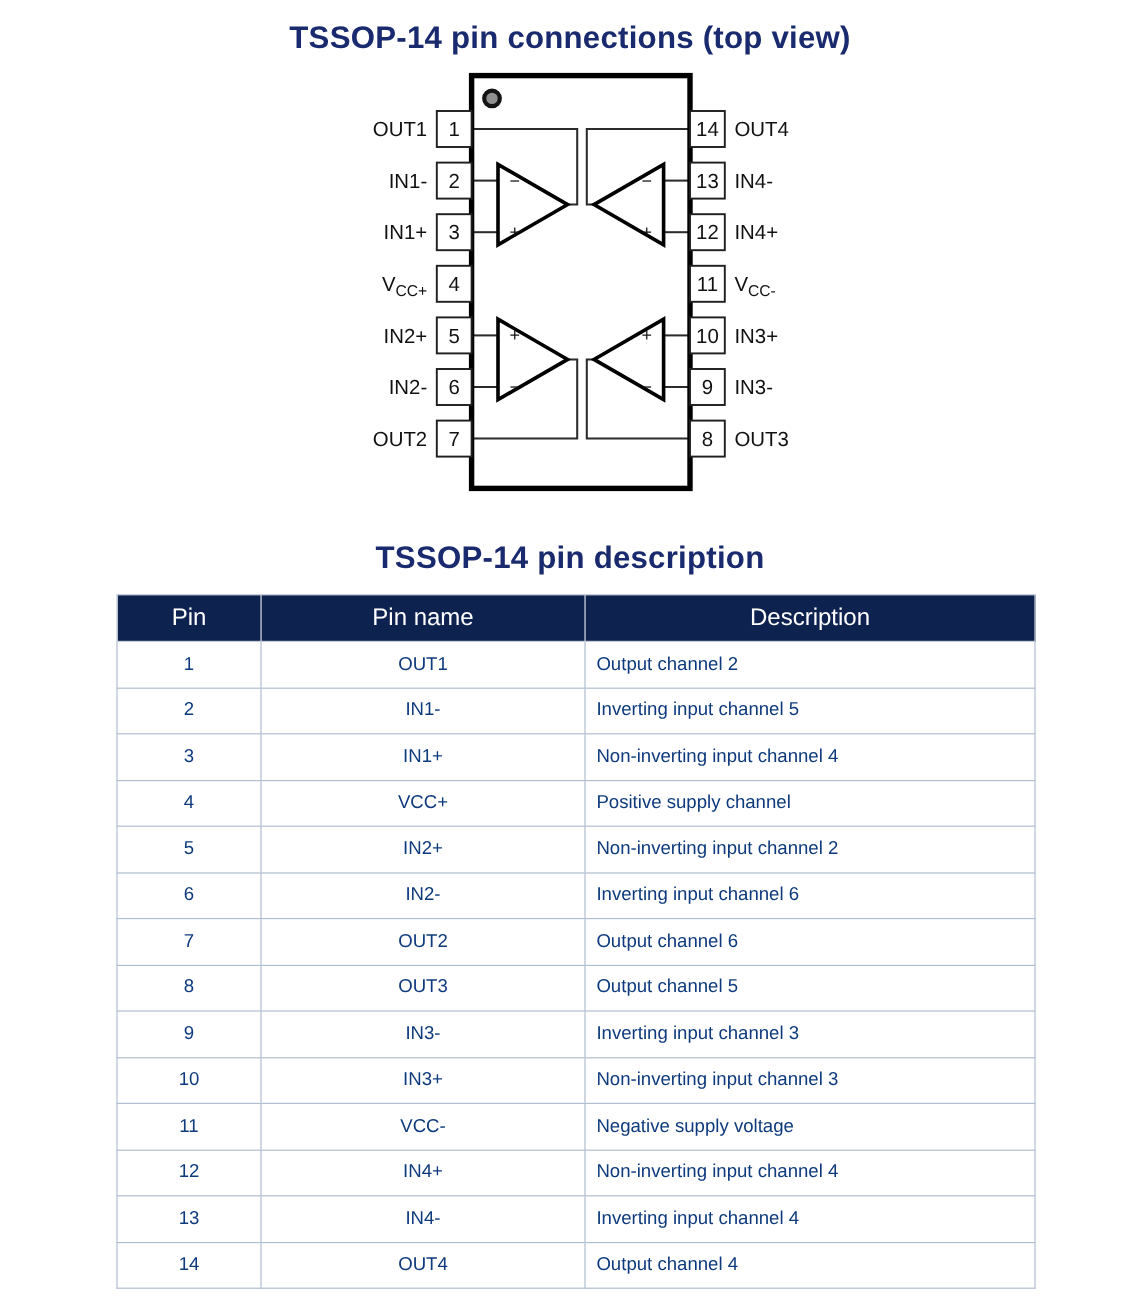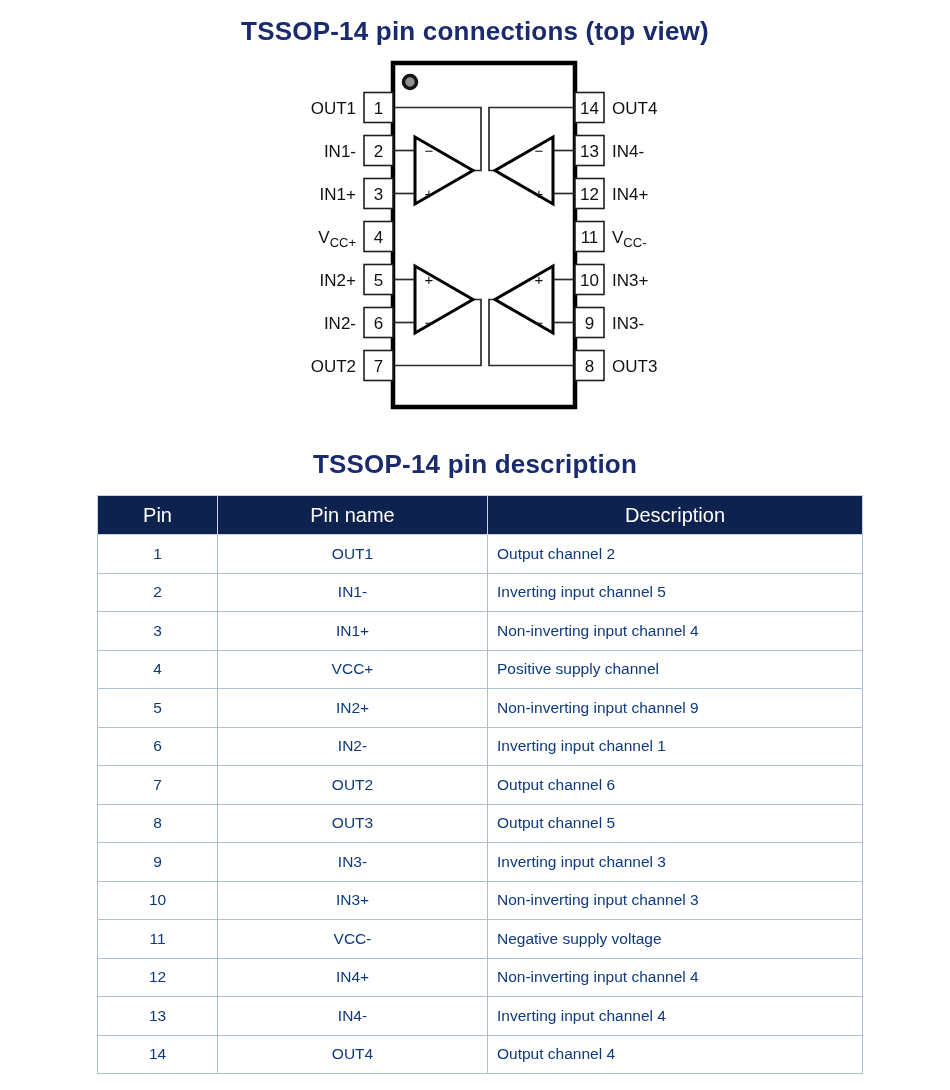--- a/index.html
+++ b/index.html
@@ -153,26 +153,26 @@
           <td class="col-desc">Non-inverting input channel 4</td>
         </tr>
         <tr>
           <td class="col-pin">4</td>
           <td class="col-name">VCC+</td>
           <td class="col-desc">Positive supply channel</td>
         </tr>
         <tr>
           <td class="col-pin">5</td>
           <td class="col-name">IN2+</td>
-          <td class="col-desc">Non-inverting input channel 9</td>
+          <td class="col-desc">Non-inverting input channel 2</td>
         </tr>
         <tr>
           <td class="col-pin">6</td>
           <td class="col-name">IN2-</td>
-          <td class="col-desc">Inverting input channel 1</td>
+          <td class="col-desc">Inverting input channel 6</td>
         </tr>
         <tr>
           <td class="col-pin">7</td>
           <td class="col-name">OUT2</td>
           <td class="col-desc">Output channel 6</td>
         </tr>
         <tr>
           <td class="col-pin">8</td>
           <td class="col-name">OUT3</td>
           <td class="col-desc">Output channel 5</td>

